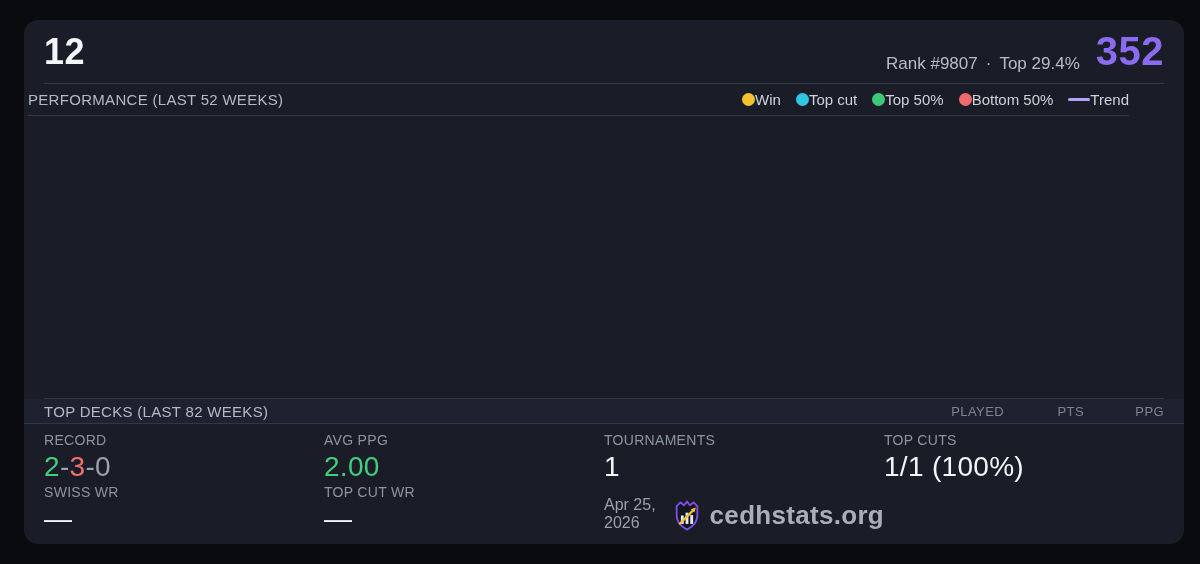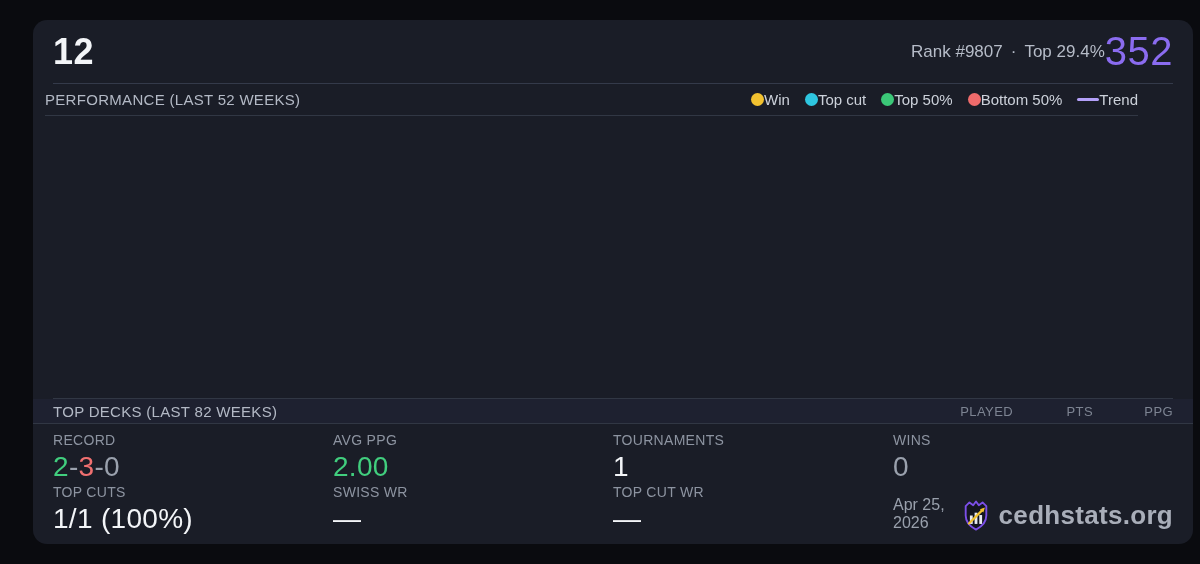--- a/index.html
+++ b/index.html
@@ -1,37 +1,37 @@
 <!DOCTYPE html>
 <html><head>
 <meta charset="utf-8">
 <style>
   * { margin:0; padding:0; box-sizing:border-box; }
   html,body { width:1200px; height:564px; background:#0a0b0f; font-family:"Liberation Sans",sans-serif; overflow:hidden; }
 
   .card {
-    position:absolute; left:33px; top:20px; width:1160px; height:524px;
+    position:absolute; left:24px; top:20px; width:1160px; height:524px;
     background:#1a1d27; border-radius:14px; overflow:hidden;
     display:flex; flex-direction:column;
   }
 
   
   .hdr {
     height:64px; margin:0 20px; flex:0 0 auto;
     display:flex; justify-content:space-between; align-items:center;
     border-bottom:1px solid #343a4a;
   }
   .deck-count { font-size:36px; font-weight:bold; color:#f3f5f8; letter-spacing:.5px; }
-  .hdr-right { display:flex; align-items:center; }
+  .hdr-right { display:flex; align-items:flex-end; }
   .rank-line { font-size:17px; color:#b6bcc8; display:flex; align-items:center; gap:8px; }
-  .score { font-size:40px; font-weight:normal; margin-left:0; letter-spacing:.5px; }
+  .score { font-size:40px; font-weight:bold; margin-left:16px; letter-spacing:.5px; }
 
   
   .perf-row {
-    height:32px; margin:0 12px; margin-right:55px; flex:0 0 auto;
+    height:32px; margin:0 4px; margin-right:55px; flex:0 0 auto;
     display:flex; justify-content:space-between; align-items:center;
     border-bottom:1px solid #313744;
   }
   .section-title { font-size:15px; color:#b3b9c5; letter-spacing:.3px; }
   .legend { display:flex; align-items:center; gap:15px; }
   .legend-item { display:flex; align-items:center; cursor:default; }
   .legend-dot { width:13px; height:13px; border-radius:50%; flex:0 0 auto; }
   .legend-line { width:22px; height:3px; border-radius:2px; flex:0 0 auto; }
   .legend-label { font-size:15px; color:#ccd1da; }
 
@@ -129,24 +129,20 @@
     <div class="stat">
       <div class="stat-label">AVG PPG</div>
       <div class="stat-value" style="color: rgb(65, 206, 126);">2.00</div>
     </div>
 
     <div class="stat">
       <div class="stat-label">TOURNAMENTS</div>
       <div class="stat-value">1</div>
     </div>
 
-    <div class="stat">
-      <div class="stat-label">WINS</div>
-      <div class="stat-value" style="color: rgb(154, 161, 173);">0</div>
-    </div>
 
     <div class="stat">
       <div class="stat-label">TOP CUTS</div>
       <div class="stat-value">1/1 (100%)</div>
     </div>
 
     <div class="stat">
       <div class="stat-label">SWISS WR</div>
       <div class="stat-value">—</div>
     </div>

